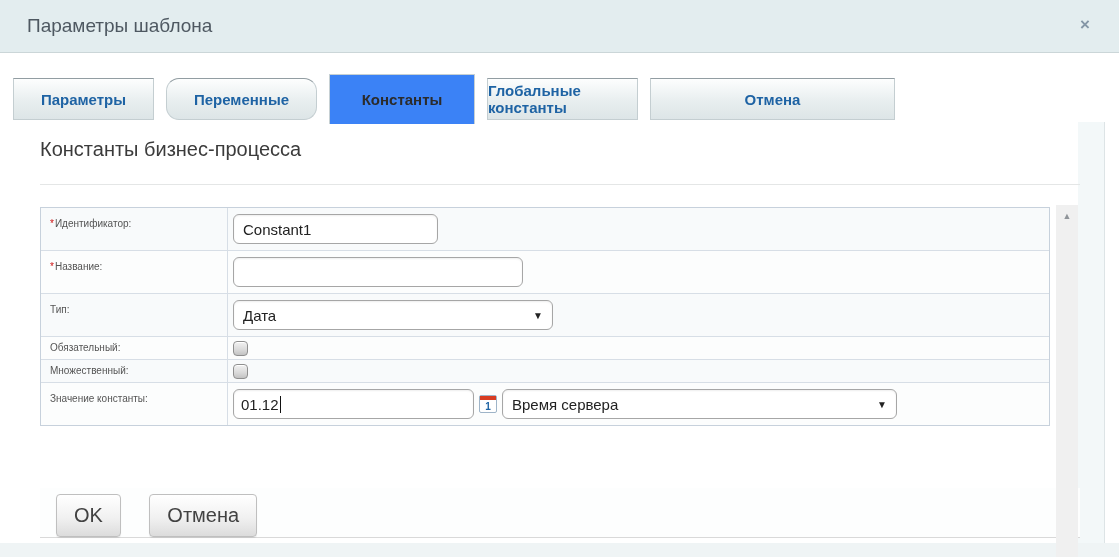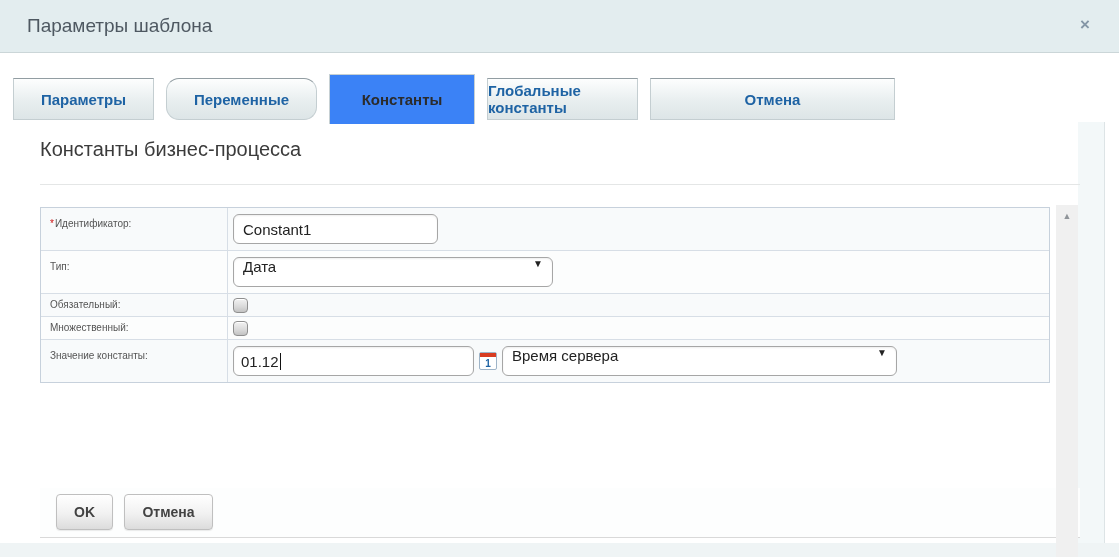--- a/index.html
+++ b/index.html
@@ -50,21 +50,21 @@
   .fcell-field { flex:1; padding:6px 8px 6px 5px; display:flex; align-items:center; }
   .req { color:#cc1111; margin-right:1px; }
 
   .tinput, .input-like, .textarea-like, .select-like {
     background:#ffffff; border:1px solid #a6a6a6; border-radius:6px;
     font-family:"Liberation Sans", sans-serif; font-size:15px; color:#222;
     box-shadow:inset 0 1px 2px rgba(0,0,0,0.07); }
   .tinput { height:30px; padding:0 9px; }
   .w-id { width:205px; } .w-name { width:290px; }
   .textarea-like { width:272px; height:52px; resize:both; padding:4px 8px; }
-  .select-like { height:30px; display:flex; align-items:flex-start; padding:0 9px;
+  .select-like { height:30px; display:flex; align-items:center; padding:0 9px;
     justify-content:space-between; cursor:pointer; }
   .select-like .arrow { font-size:10px; color:#222; margin-left:8px; }
   .w-type { width:320px; } .w-src { width:395px; }
 
   .input-like { width:241px; height:30px; display:flex; align-items:center; padding:0 7px; }
   .caret { display:inline-block; width:1px; height:17px; background:#111; margin-left:1px;
     animation:blink 1s steps(1) infinite; }
   @keyframes blink { 50% { opacity:0; } }
 
   .checkbox { width:15px; height:15px; border-radius:4px; border:1px solid #8f8f8f;
@@ -77,24 +77,24 @@
     border-radius:2px; background:#ffffff; position:relative; cursor:pointer;
     flex:0 0 18px; }
   .calendar-btn .cal-top { position:absolute; left:0; top:0; right:0; height:4px;
     background:#d83c22; }
   .calendar-btn .cal-digit { position:absolute; left:0; right:0; top:4px; bottom:0;
     font-size:10px; font-weight:bold; color:#1e63a4; text-align:center; line-height:13px; }
 
   
   .btn-band { position:absolute; left:40px; top:488px; width:1040px; height:50px;
     border-bottom:1px solid #d9d9d9; padding:6px 0 0 16px; background:#fdfefe; }
-  .btn { display:inline-block; margin-right:7px; padding:9px 17px;
+  .btn { display:inline-block; margin-right:24px; padding:9px 17px;
     background:linear-gradient(180deg,#ffffff 0%,#f1f1f1 55%,#dcdcdc 100%);
     border:1px solid #bfbfbf; border-radius:4px;
-    font-size:14px; font-weight:bold; color:#424242; cursor:pointer;
+    font-size:20px; font-weight:normal; color:#424242; cursor:pointer;
     box-shadow:0 1px 1px rgba(0,0,0,0.08); }
 
   
   .scrollbar { position:absolute; left:1056px; top:205px; width:22px; height:352px;
     background:#f0f0f0; }
   .scroll-up { width:100%; height:20px; text-align:center; font-size:9px; color:#8f9499;
     line-height:22px; cursor:pointer; }
 </style>
 </head>
 <body>
@@ -130,20 +130,26 @@
 
 <div class="form-table">
 
   <div class="frow">
     <div class="fcell-label"><span class="req">*</span><span>Идентификатор:</span></div>
     <div class="fcell-field">
       <input class="tinput w-id" value="Constant1" style="">
     </div>
   </div>
 
+  <div class="frow">
+    <div class="fcell-label"><span class="req">*</span><span>Название:</span></div>
+    <div class="fcell-field">
+      <input class="tinput w-name" value="" style="">
+    </div>
+  </div>
 
 
   <div class="frow">
     <div class="fcell-label"><span>Тип:</span></div>
     <div class="fcell-field">
       <div class="select-like w-type">
         <span>Дата</span>
         <span class="arrow">▼</span>
       </div>
     </div>

